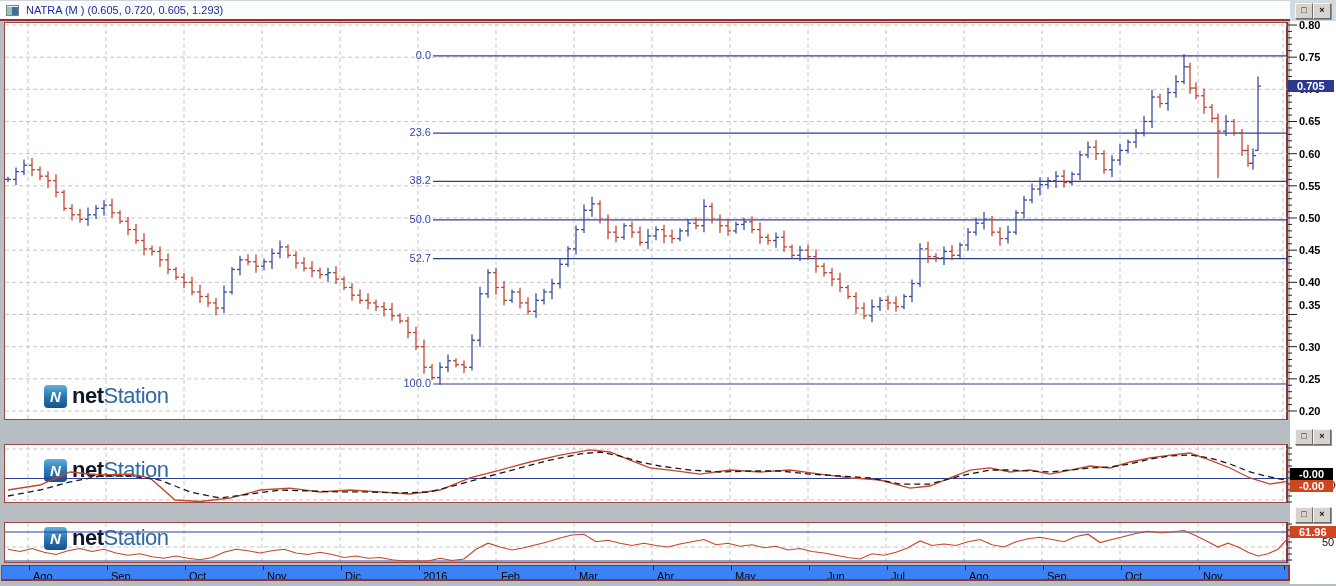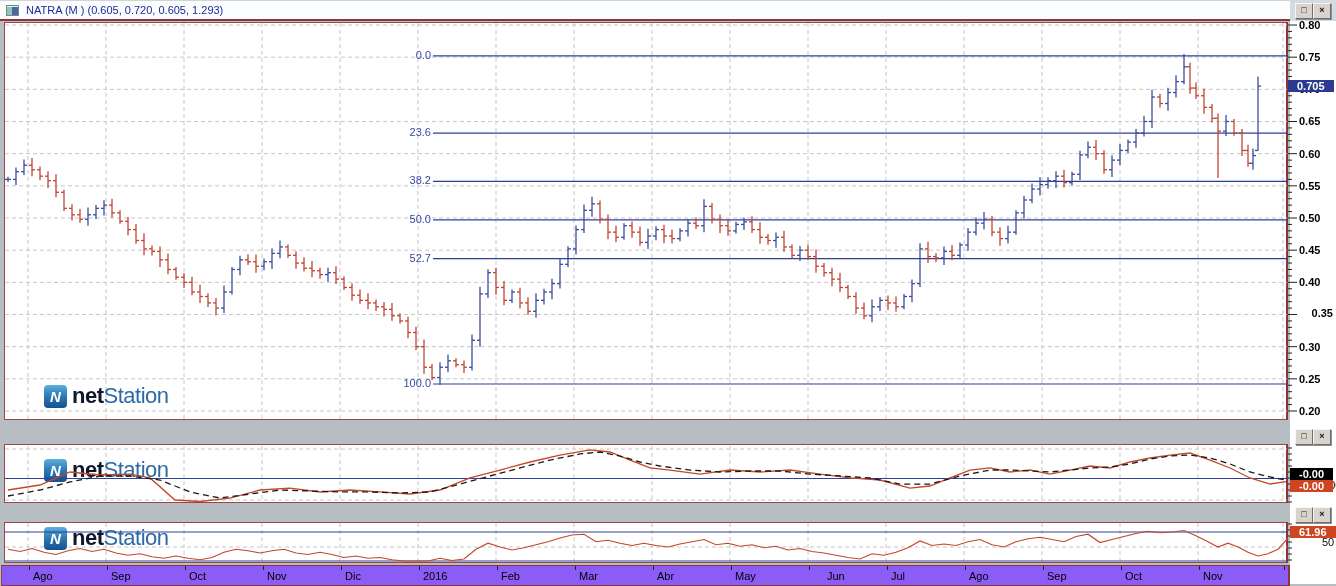--- a/index.html
+++ b/index.html
@@ -26,21 +26,21 @@
   .hred{font-size:11px;color:#c5472a;white-space:pre;}
   .hsep{font-size:11px;color:#b0706a;margin:0 5px;}
   .hblk{font-size:11px;color:#1a1a1a;white-space:pre;}
   .winbtn{position:absolute;width:16px;height:14px;background:#d8d4cd;border:1px solid;border-color:#f7f6f3 #6f6d68 #6f6d68 #f7f6f3;
     box-shadow:1px 1px 0 #8f8f8f;font-size:9px;line-height:12px;font-weight:bold;text-align:center;color:#111;z-index:7;cursor:default;}
   .grayblock{position:absolute;left:1290px;width:46px;background:#d2dbe1;z-index:6;}
   .tag{position:absolute;color:#fff;font-size:11px;line-height:12px;font-weight:bold;padding:0 9px;z-index:6;white-space:nowrap;}
   .ylab{position:absolute;left:1299px;width:34px;font-size:11px;font-weight:bold;color:#000;z-index:5;}
   .axlab{position:absolute;font-size:11px;color:#111;z-index:5;}
   .fib{position:absolute;left:371px;width:60px;text-align:right;font-size:11px;color:#3848a8;z-index:5;}
-  #time-axis{position:absolute;left:1px;top:565px;width:1289px;height:22px;background:#8b5cf6;border-top:1px solid #8c3434;
+  #time-axis{position:absolute;left:1px;top:565px;width:1289px;height:16px;background:#3b82f6;border-top:1px solid #8c3434;
     border-bottom:2px solid #8c3434;border-left:1px solid #9c4646;border-right:2px solid #8c3434;box-sizing:border-box;overflow:hidden;z-index:5;}
   .xlab{position:absolute;top:4px;font-size:11px;color:#000;white-space:nowrap;}
   .xtick{position:absolute;top:0;width:1px;height:4px;background:#222;}
   .overlay{position:absolute;z-index:8;background:transparent;}
 </style>
 </head>
 <body>
 
 <div id="app">
 
@@ -768,21 +768,21 @@
 
 <div class="ylab" style="top:19px;">0.80</div>
     <div class="ylab" style="top:51.16650000000003px;">0.75</div>
     <div class="ylab" style="top:83.33299999999998px;">0.70</div>
     <div class="ylab" style="top:115.49950000000003px;">0.65</div>
     <div class="ylab" style="top:147.66599999999997px;">0.60</div>
     <div class="ylab" style="top:179.8325px;">0.55</div>
     <div class="ylab" style="top:211.99900000000005px;">0.50</div>
     <div class="ylab" style="top:244.16550000000004px;">0.45</div>
     <div class="ylab" style="top:276.33200000000005px;">0.40</div>
-    <div class="ylab" style="top:307px;text-align:right;">0.35</div>
+    <div class="ylab" style="top:299px;">0.35</div>
     <div class="ylab" style="top:340.665px;">0.30</div>
     <div class="ylab" style="top:372.83150000000006px;">0.25</div>
     <div class="ylab" style="top:404.9980000000001px;">0.20</div>
     <div class="fib" style="top:48.87984000000003px;">0.0</div>
     <div class="fib" style="top:126.07944000000003px;">23.6</div>
     <div class="fib" style="top:174.32919px;">38.2</div>
     <div class="fib" style="top:212.92899000000006px;">50.0</div>
     <div class="fib" style="top:251.52879000000007px;">52.7</div>
     <div class="fib" style="top:376.97814000000005px;">100.0</div>
   </div>

